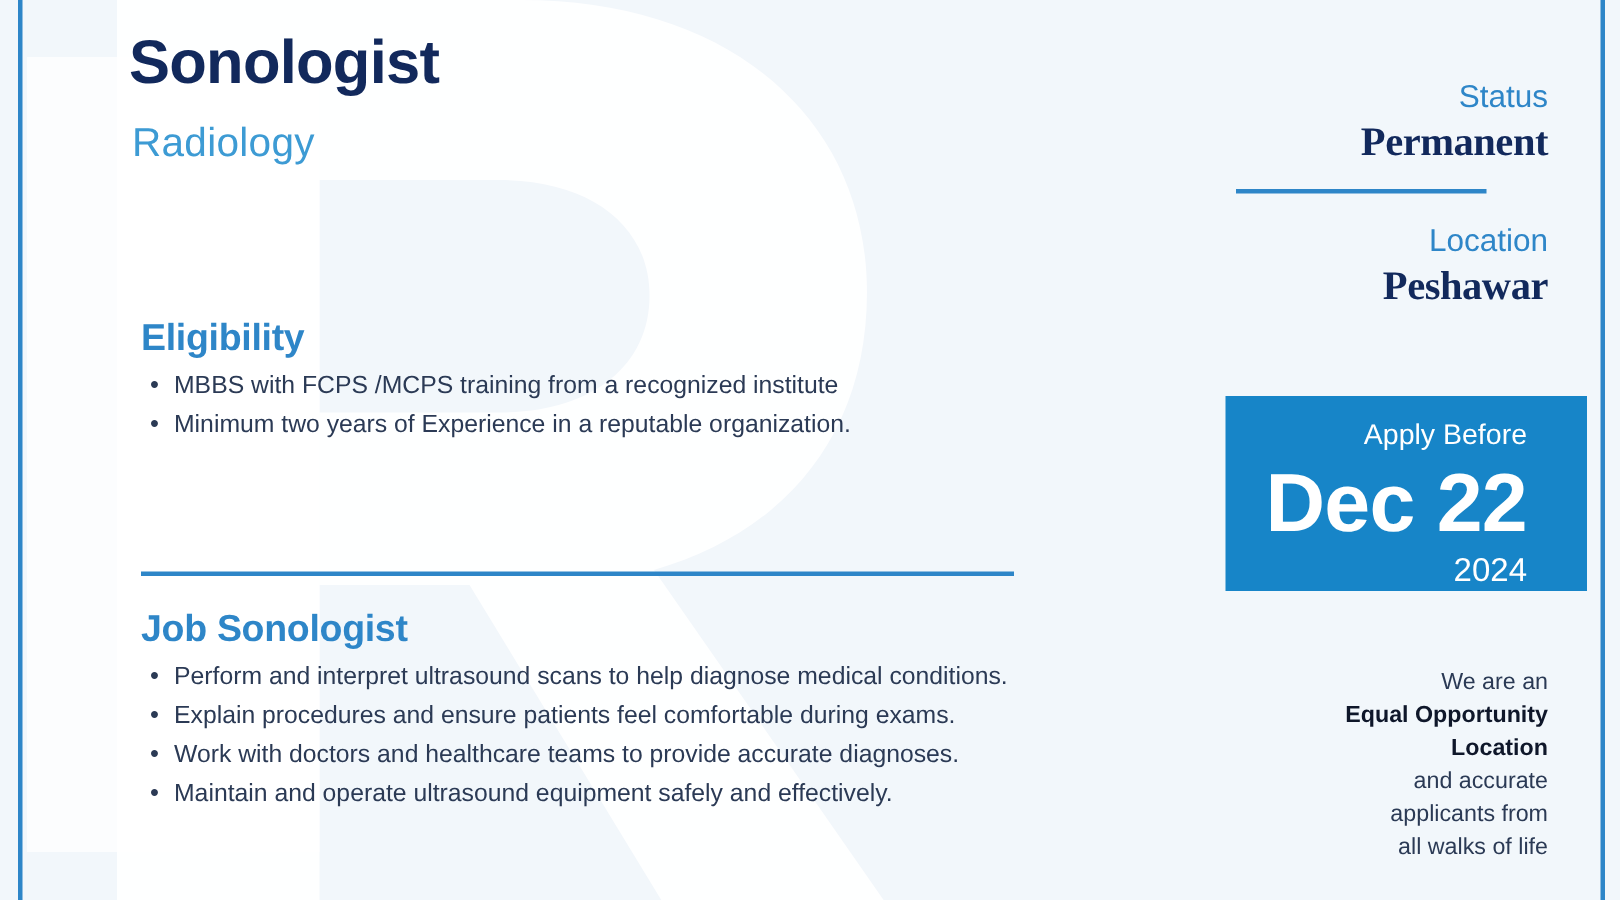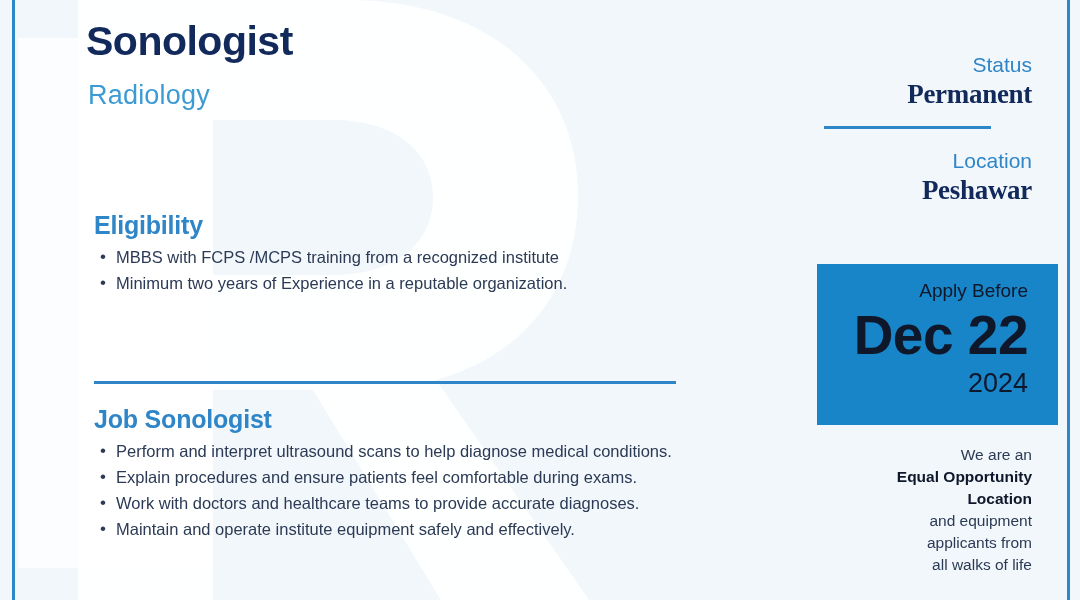--- a/index.html
+++ b/index.html
@@ -145,40 +145,40 @@
     position: absolute;
     left: 824px; top: 126px;
     width: 167px; height: 3px;
     background: #2e86c8;
   }
 
   
   .apply-box {
     position: absolute;
     left: 817px; top: 264px;
-    width: 241px; height: 161px;
+    width: 241px; height: 130px;
     background: #1785c8;
-    color: #0f172a;
+    color: #ffffff;
     text-align: right;
     box-sizing: border-box;
-    padding: 16px 30px 12px 12px;
+    padding: 16px 40px 12px 12px;
   }
   .apply-label {
     font-size: 19px;
     line-height: 1.2;
   }
   .apply-date {
     font-size: 55px;
     font-weight: bold;
     line-height: 1.12;
     letter-spacing: -0.5px;
     margin-top: 2px;
   }
   .apply-year {
-    font-size: 27px;
+    font-size: 22px;
     line-height: 1.2;
     margin-top: 1px;
   }
 
   
   .eoe {
     position: absolute;
     right: 48px;
     top: 444px;
     width: 230px;
@@ -231,32 +231,32 @@
   </div>
 
   <div class="divider-main"></div>
 
   <div class="sec-jobdesc">
     <div class="section-heading">Job Sonologist</div>
     <ul class="bullets">
       <li>Perform and interpret ultrasound scans to help diagnose medical conditions.</li>
       <li>Explain procedures and ensure patients feel comfortable during exams.</li>
       <li>Work with doctors and healthcare teams to provide accurate diagnoses.</li>
-      <li>Maintain and operate institute equipment safely and effectively.</li>
+      <li>Maintain and operate ultrasound equipment safely and effectively.</li>
     </ul>
   </div>
 
   <div class="apply-box">
     <div class="apply-label">Apply Before</div>
     <div class="apply-date">Dec 22</div>
     <div class="apply-year">2024</div>
   </div>
 
   <div class="eoe">
     <span>We are an</span><br>
     <span class="strong">Equal Opportunity</span><br>
     <span class="strong">Location</span><br>
-    <span>and equipment</span><br>
+    <span>and accurate</span><br>
     <span>applicants from</span><br>
     <span>all walks of life</span>
   </div>
 
 </div>
 
 </body></html>

